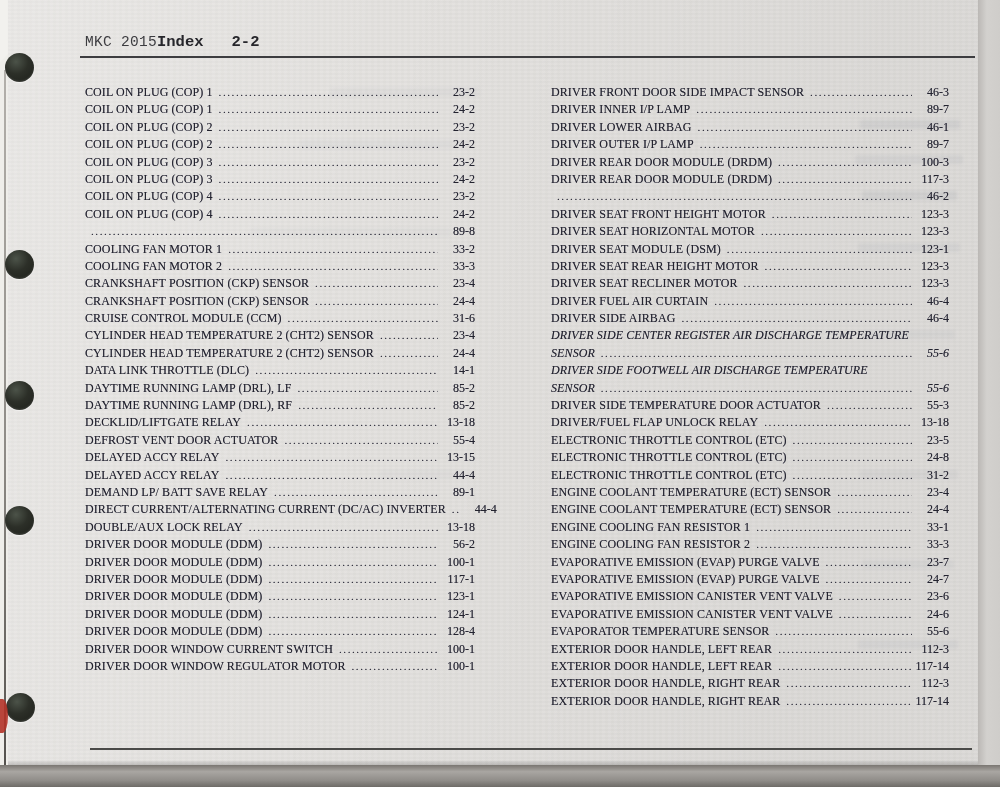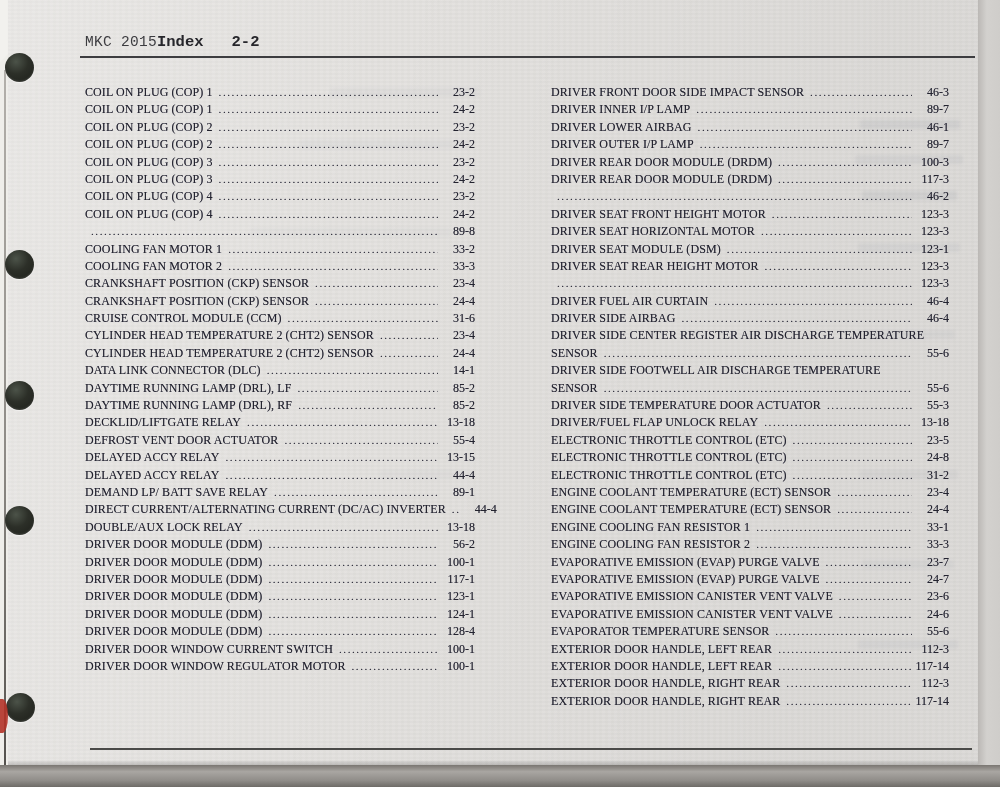--- a/index.html
+++ b/index.html
@@ -48,21 +48,21 @@
   .hdr-model{font-size:14.5px;color:#3c3c40;letter-spacing:.3px;}
   .hdr-right{display:flex;gap:28px;font-weight:700;font-size:15.5px;color:#26262b;}
   .rule-top{position:absolute;left:80px;top:56px;width:895px;height:2px;background:#3d3d40;}
   .rule-bottom{position:absolute;left:90px;top:748px;width:882px;height:2px;background:#4a4a48;}
   
   .col{position:absolute;top:84px;color:#23232f;font-size:12px;}
   .col-left{left:85px;width:390px;}
   .col-right{left:551px;width:398px;}
   .row{display:flex;align-items:baseline;height:17.4px;line-height:17.4px;
     text-shadow:0 0 .5px rgba(30,30,60,.45);}
-  .row.two-line{display:block;height:34.8px;}
+  .row.two-line{display:block;height:34.8px;font-style:italic;}
   .row.two-line .l1{height:17.4px;line-height:17.4px;}
   .row.two-line .l2{display:flex;align-items:flex-end;height:17.4px;line-height:17.4px;}
   .lbl,.lbl2{white-space:nowrap;letter-spacing:.1px;}
   .dots{flex:1 1 8px;min-width:8px;overflow:hidden;white-space:nowrap;
     margin:0 3px 0 6px;color:#2e2e3a;letter-spacing:1.6px;font-size:11px;}
   .dots::after{content:"..................................................................................................................................................................";}
   .pg{min-width:34px;text-align:right;white-space:nowrap;}
   
   .ghost{position:absolute;background:rgba(95,100,125,.085);filter:blur(1.6px);border-radius:2px;}
   .g1{left:330px;top:88px;width:150px;height:9px;opacity:.5;}
@@ -195,21 +195,21 @@
         <span class="lbl">CYLINDER HEAD TEMPERATURE 2 (CHT2) SENSOR</span>
         <span class="dots"></span>
         <span class="pg">23-4</span>
       </div>
       <div class="row">
         <span class="lbl">CYLINDER HEAD TEMPERATURE 2 (CHT2) SENSOR</span>
         <span class="dots"></span>
         <span class="pg">24-4</span>
       </div>
       <div class="row">
-        <span class="lbl">DATA LINK CONNECTOR (DLC)</span>
+        <span class="lbl">DATA LINK THROTTLE (DLC)</span>
         <span class="dots"></span>
         <span class="pg">14-1</span>
       </div>
       <div class="row">
         <span class="lbl">DAYTIME RUNNING LAMP (DRL), LF</span>
         <span class="dots"></span>
         <span class="pg">85-2</span>
       </div>
       <div class="row">
         <span class="lbl">DAYTIME RUNNING LAMP (DRL), RF</span>
@@ -341,20 +341,21 @@
         <span class="lbl">DRIVER SEAT MODULE (DSM)</span>
         <span class="dots"></span>
         <span class="pg">123-1</span>
       </div>
       <div class="row">
         <span class="lbl">DRIVER SEAT REAR HEIGHT MOTOR</span>
         <span class="dots"></span>
         <span class="pg">123-3</span>
       </div>
       <div class="row">
+        <span class="lbl">DRIVER SEAT RECLINER MOTOR</span>
         <span class="dots"></span>
         <span class="pg">123-3</span>
       </div>
       <div class="row">
         <span class="lbl">DRIVER FUEL AIR CURTAIN</span>
         <span class="dots"></span>
         <span class="pg">46-4</span>
       </div>
       <div class="row">
         <span class="lbl">DRIVER SIDE AIRBAG</span>

